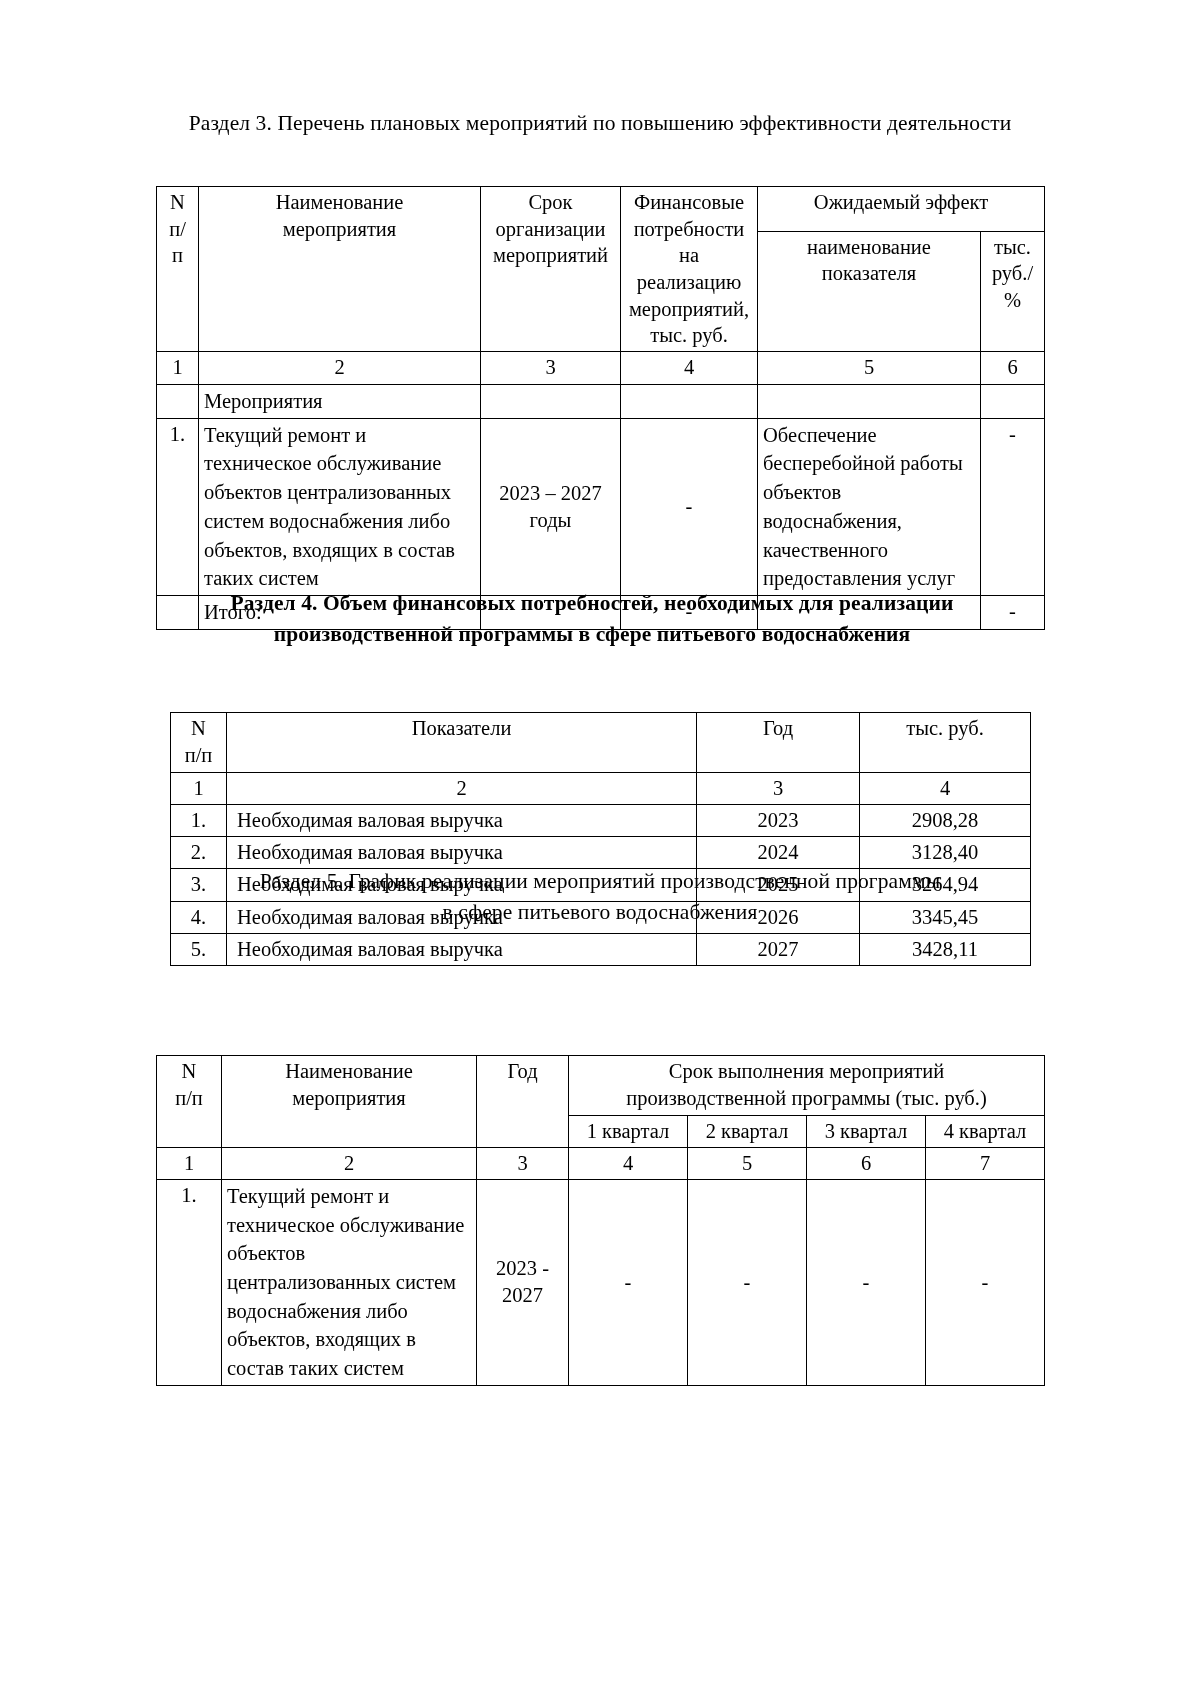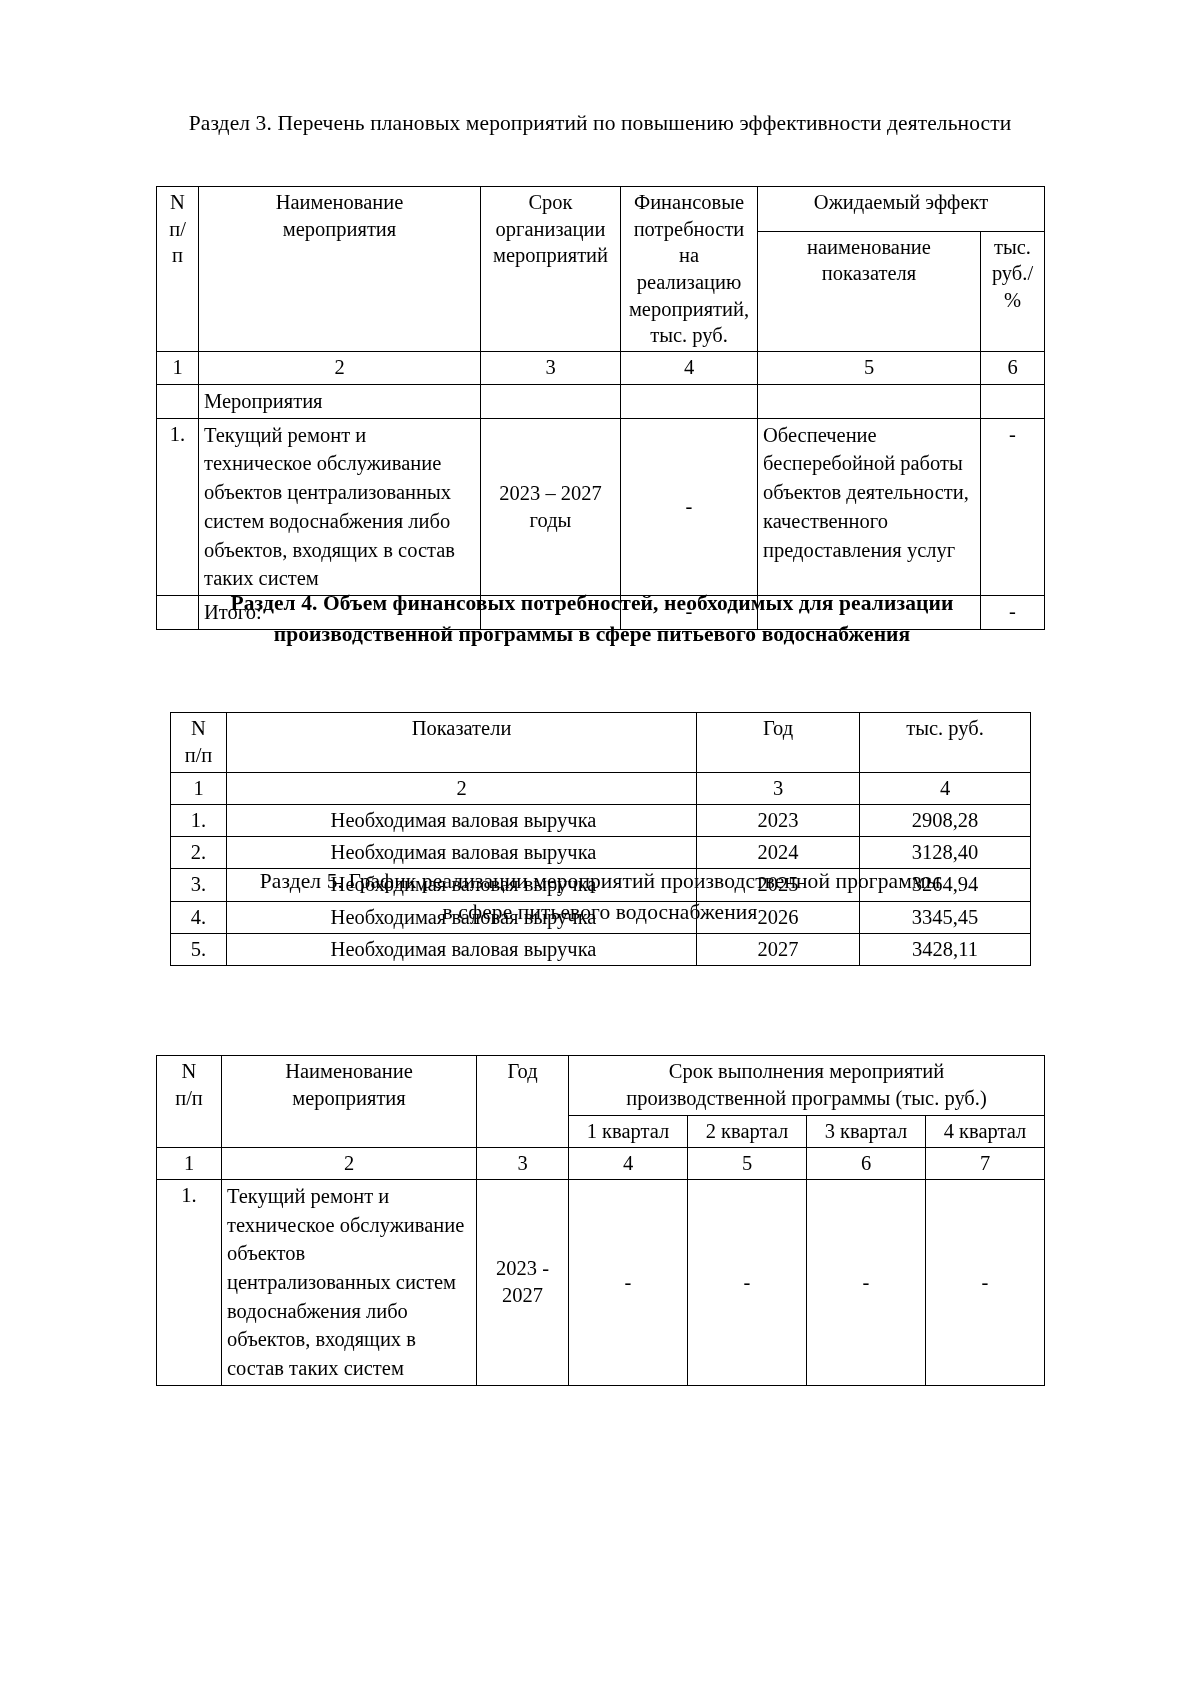--- a/index.html
+++ b/index.html
@@ -92,21 +92,21 @@
   #table-3 .body-text { text-align: left; line-height: 1.40; }
 
   
   #table-4 {
     position: absolute;
     left: 170px;
     top: 712px;
     width: 860px;
   }
   #table-4 td, #table-4 th { padding: 2px 6px; }
-  #table-4 .lbl { text-align: center; padding-left: 10px; }
+  #table-4 .lbl { text-align: left; padding-left: 10px; }
 
   
   #table-5 {
     position: absolute;
     left: 156px;
     top: 1055px;
     width: 888px;
   }
   #table-5 td, #table-5 th { padding: 2px 5px; }
   #table-5 .body-text { text-align: left; line-height: 1.40; }
@@ -184,21 +184,21 @@
         <td>&nbsp;</td>
       </tr>
       <tr>
         <td>1.</td>
         <td class="body-text">Текущий ремонт и техническое обслуживание объектов централизованных систем водоснабжения либо объектов, входящих в состав таких систем</td>
         <td class="va-mid">
           <div>2023 – 2027</div>
           <div>годы</div>
         </td>
         <td class="va-mid dash">-</td>
-        <td class="body-text">Обеспечение бесперебойной работы объектов деятельности, качественного предоставления услуг</td>
+        <td class="body-text">Обеспечение бесперебойной работы объектов водоснабжения, качественного предоставления услуг</td>
         <td>-</td>
       </tr>
       <tr>
         <td>&nbsp;</td>
         <td class="body-text">Итого:</td>
         <td>&nbsp;</td>
         <td class="dash">-</td>
         <td>&nbsp;</td>
         <td class="dash">-</td>
       </tr>

